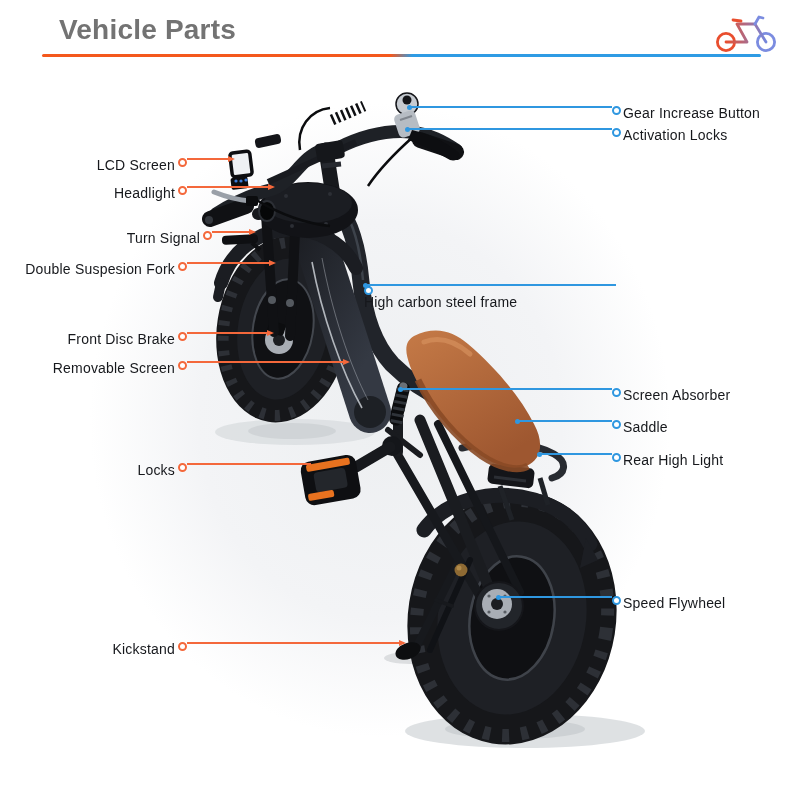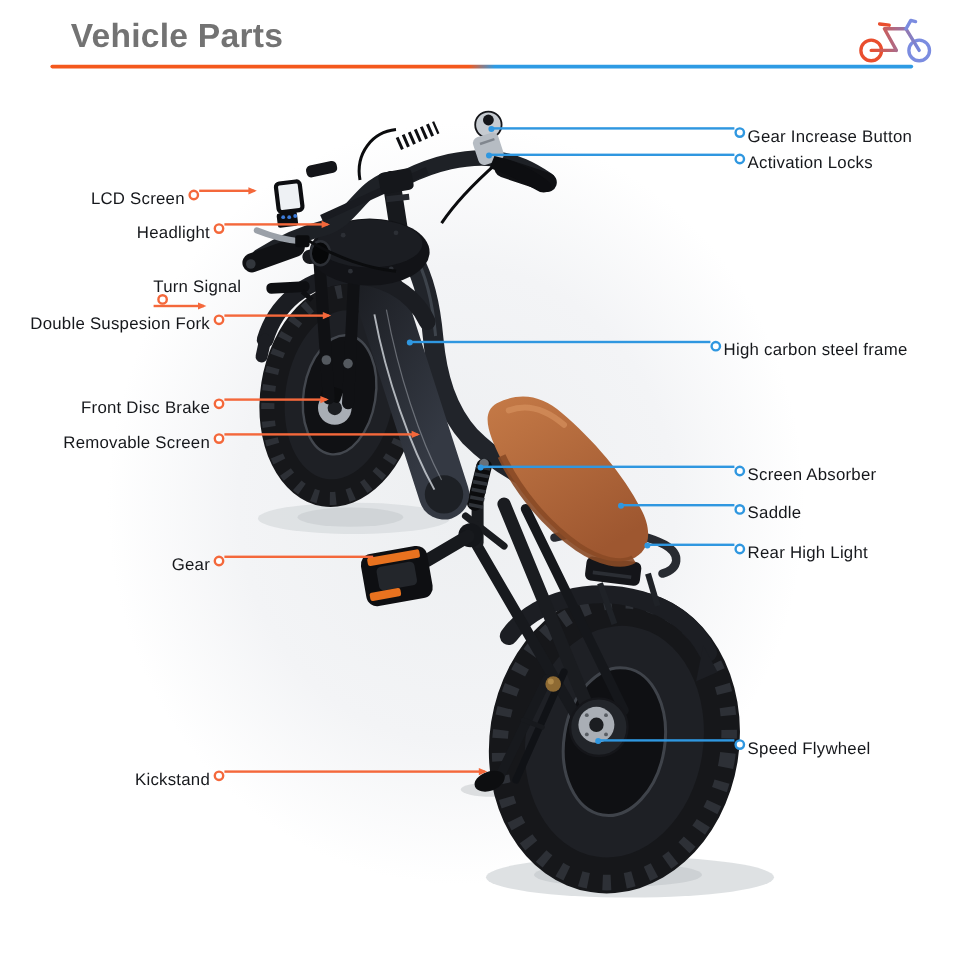--- a/index.html
+++ b/index.html
@@ -248,88 +248,88 @@
 
   <g>
     <circle cx="407" cy="104" r="11" fill="#c6cbd1" stroke="#15161a" stroke-width="1.5"></circle>
     <circle cx="407" cy="100" r="4.5" fill="#15161a"></circle>
     <rect x="396" y="112" width="22" height="24" rx="5" fill="#b6bcc3" transform="rotate(-18 407 124)"></rect>
     <line x1="400" y1="120" x2="412" y2="116" stroke="#80868e" stroke-width="2"></line>
     <path d="M412,130 C430,134 446,142 458,152 C462,156 458,162 450,160 C436,152 420,144 408,140 Z" fill="#0d0e11"></path>
   </g>
 </svg>
 
-<div class="callout co-left" style="top:158px;right:588px;">
+<div class="callout co-left" style="top:158px;right:567px;">
   <span class="co-label">LCD Screen</span>
   <span class="co-ring"></span>
   <span class="co-line arrow" style="width:46px"></span>
 </div>
 <div class="callout co-left" style="top:186px;right:527px;">
   <span class="co-label">Headlight</span>
   <span class="co-ring"></span>
   <span class="co-line arrow" style="width:86px"></span>
 </div>
-<div class="callout co-left" style="top:231px;right:599px;flex-direction:column;">
+<div class="callout co-left" style="top:231px;right:546px;">
   <span class="co-label">Turn Signal</span>
   <span class="co-ring"></span>
   <span class="co-line arrow" style="width:42px"></span>
 </div>
 <div class="callout co-left" style="top:262px;right:526px;">
   <span class="co-label">Double Suspesion Fork</span>
   <span class="co-ring"></span>
   <span class="co-line arrow" style="width:87px"></span>
 </div>
 <div class="callout co-left" style="top:332px;right:528px;">
   <span class="co-label">Front Disc Brake</span>
   <span class="co-ring"></span>
   <span class="co-line arrow" style="width:85px"></span>
 </div>
 <div class="callout co-left" style="top:361px;right:452px;">
   <span class="co-label">Removable Screen</span>
   <span class="co-ring"></span>
   <span class="co-line arrow" style="width:161px"></span>
 </div>
 <div class="callout co-left" style="top:463px;right:489px;">
-  <span class="co-label">Gear</span>
+  <span class="co-label">Locks</span>
   <span class="co-ring"></span>
   <span class="co-line" style="width:124px"></span>
 </div>
 <div class="callout co-left" style="top:642px;right:396px;">
   <span class="co-label">Kickstand</span>
   <span class="co-ring"></span>
   <span class="co-line arrow" style="width:217px"></span>
 </div>
 
 <div class="callout co-right" style="top:106px;left:408px;">
   <span class="co-line" style="width:204px"></span>
   <span class="co-ring"></span>
   <span class="co-label">Gear Increase Button</span>
 </div>
 <div class="callout co-right" style="top:128px;left:406px;">
   <span class="co-line" style="width:206px"></span>
   <span class="co-ring"></span>
   <span class="co-label">Activation Locks</span>
 </div>
-<div class="callout co-right" style="top:284px;left:340px;">
+<div class="callout co-right" style="top:284px;left:364px;flex-direction:column;">
   <span class="co-line" style="width:252px"></span>
   <span class="co-ring"></span>
   <span class="co-label">High carbon steel frame</span>
 </div>
 <div class="callout co-right" style="top:388px;left:399px;">
   <span class="co-line" style="width:213px"></span>
   <span class="co-ring"></span>
   <span class="co-label">Screen Absorber</span>
 </div>
 <div class="callout co-right" style="top:420px;left:516px;">
   <span class="co-line" style="width:96px"></span>
   <span class="co-ring"></span>
   <span class="co-label">Saddle</span>
 </div>
 <div class="callout co-right" style="top:453px;left:538px;">
   <span class="co-line" style="width:74px"></span>
   <span class="co-ring"></span>
   <span class="co-label">Rear High Light</span>
 </div>
-<div class="callout co-right" style="top:596px;left:497px;margin-top:20px;">
+<div class="callout co-right" style="top:596px;left:497px;">
   <span class="co-line" style="width:115px"></span>
   <span class="co-ring"></span>
   <span class="co-label">Speed Flywheel</span>
 </div>
 
 </body></html>

